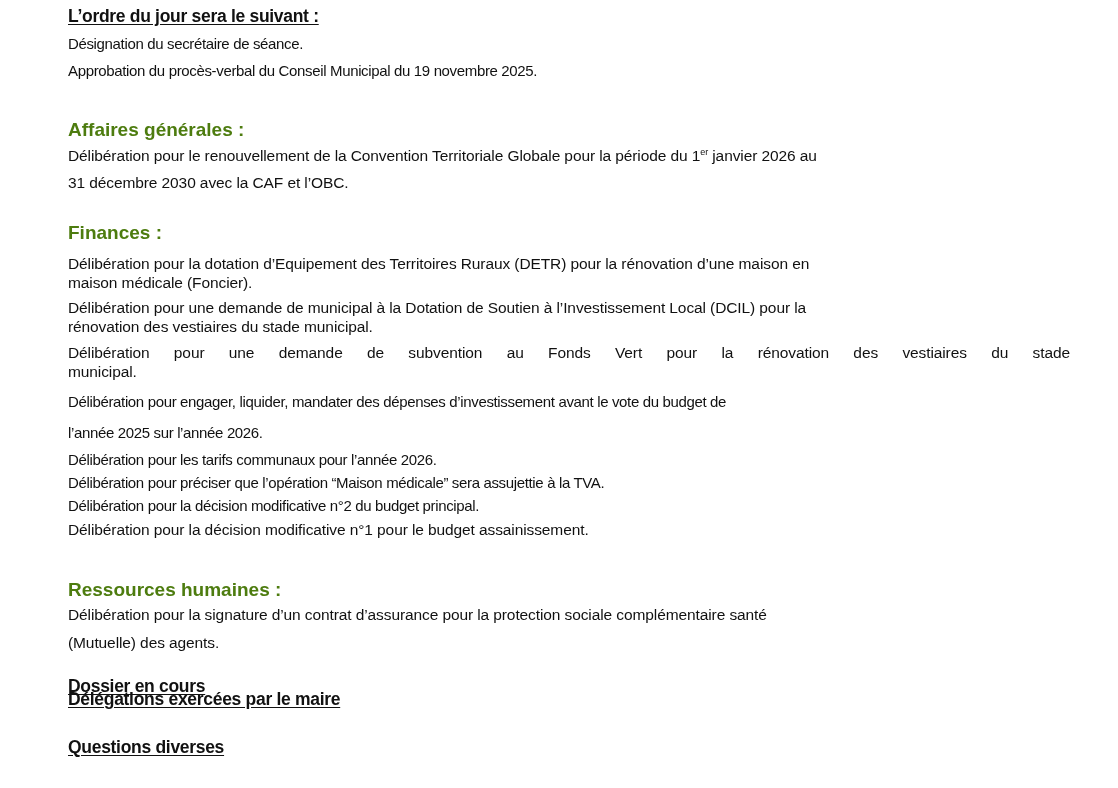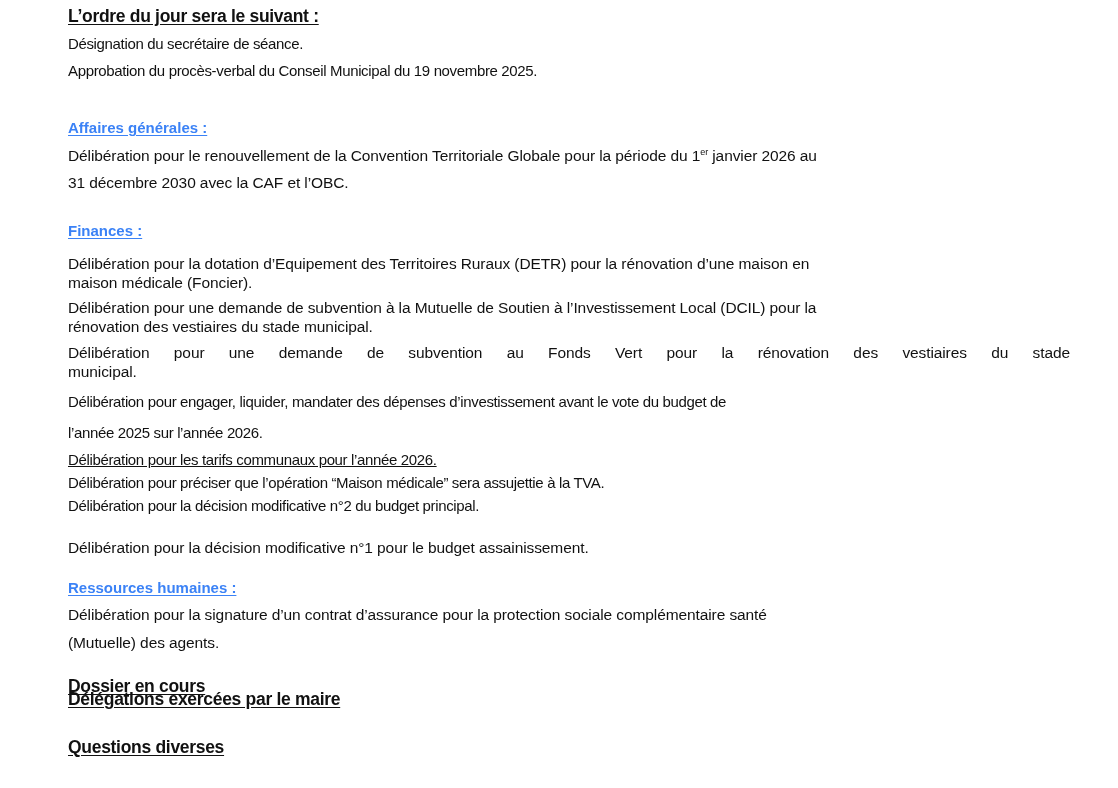--- a/index.html
+++ b/index.html
@@ -31,25 +31,24 @@
       letter-spacing: -0.35px;
       transform-origin: left top;
     }
     .aptos {
       font-family: "Liberation Sans", sans-serif;
       font-size: 15.5px;
       letter-spacing: -0.1px;
     }
     .heading-small {
       font-family: "Liberation Sans", sans-serif;
-      font-size: 15px;
+      font-size: 19px;
       font-weight: bold;
-      text-decoration: underline;
       text-underline-offset: 2px;
-      color: #3b82f6;
+      color: #4d7c0f;
     }
     .heading-big {
       font-family: "Liberation Sans", sans-serif;
       font-size: 17.5px;
       font-weight: bold;
       text-decoration: underline;
       text-underline-offset: 2px;
       letter-spacing: -0.3px;
     }
     .justify {
@@ -75,30 +74,30 @@
 
   <div class="line heading-small" style="top:119px;">Affaires générales :</div>
   <div class="line aptos" style="top:147px;">
     <span>Délibération pour le renouvellement de la Convention Territoriale Globale pour la période du 1</span><sup>er</sup><span> janvier 2026 au</span>
   </div>
   <div class="line aptos" style="top:174px;">31 décembre 2030 avec la CAF et l’OBC.</div>
 
   <div class="line heading-small" style="top:222px;">Finances :</div>
   <div class="line aptos" style="top:255px;">Délibération pour la dotation d’Equipement des Territoires Ruraux (DETR) pour la rénovation d’une maison en</div>
   <div class="line aptos" style="top:274px;">maison médicale (Foncier).</div>
-  <div class="line aptos" style="top:299px;">Délibération pour une demande de subvention à la Mutuelle de Soutien à l’Investissement Local (DCIL) pour la</div>
+  <div class="line aptos" style="top:299px;">Délibération pour une demande de municipal à la Dotation de Soutien à l’Investissement Local (DCIL) pour la</div>
   <div class="line aptos" style="top:318px;">rénovation des vestiaires du stade municipal.</div>
   <div class="line aptos justify" style="top:344px;">Délibération pour une demande de subvention au Fonds Vert pour la rénovation des vestiaires du stade</div>
   <div class="line aptos" style="top:363px;">municipal.</div>
   <div class="line calibri" style="top:393px;">Délibération pour engager, liquider, mandater des dépenses d’investissement avant le vote du budget de</div>
   <div class="line calibri" style="top:424px;">l’année 2025 sur l’année 2026.</div>
-  <div class="line calibri" style="top:451px;text-decoration:underline;">Délibération pour les tarifs communaux pour l’année 2026.</div>
+  <div class="line calibri" style="top:451px;">Délibération pour les tarifs communaux pour l’année 2026.</div>
   <div class="line calibri" style="top:474px;">Délibération pour préciser que l’opération “Maison médicale” sera assujettie à la TVA.</div>
   <div class="line calibri" style="top:497px;">Délibération pour la décision modificative n°2 du budget principal.</div>
-  <div class="line aptos" style="top:521px;margin-top:18px;">Délibération pour la décision modificative n°1 pour le budget assainissement.</div>
+  <div class="line aptos" style="top:521px;">Délibération pour la décision modificative n°1 pour le budget assainissement.</div>
 
   <div class="line heading-small" style="top:579px;">Ressources humaines :</div>
   <div class="line aptos" style="top:606px;">Délibération pour la signature d’un contrat d’assurance pour la protection sociale complémentaire santé</div>
   <div class="line aptos" style="top:634px;">(Mutuelle) des agents.</div>
 
   <div class="line heading-big" style="top:689px;">Délégations exercées par le maire</div>
   <div class="line heading-big" style="top:676px;text-decoration:underline;">Dossier en cours</div>
   <div class="line heading-big" style="top:737px;">Questions diverses</div>
 
 </div>

